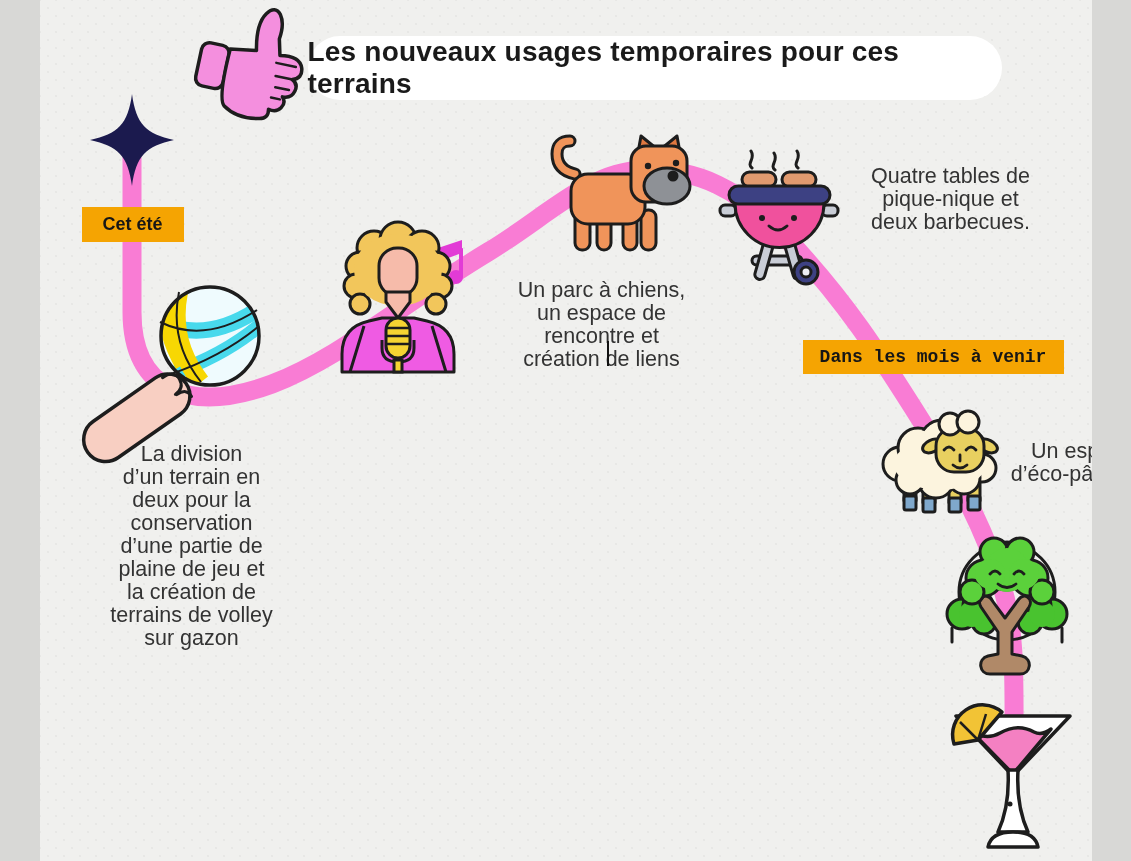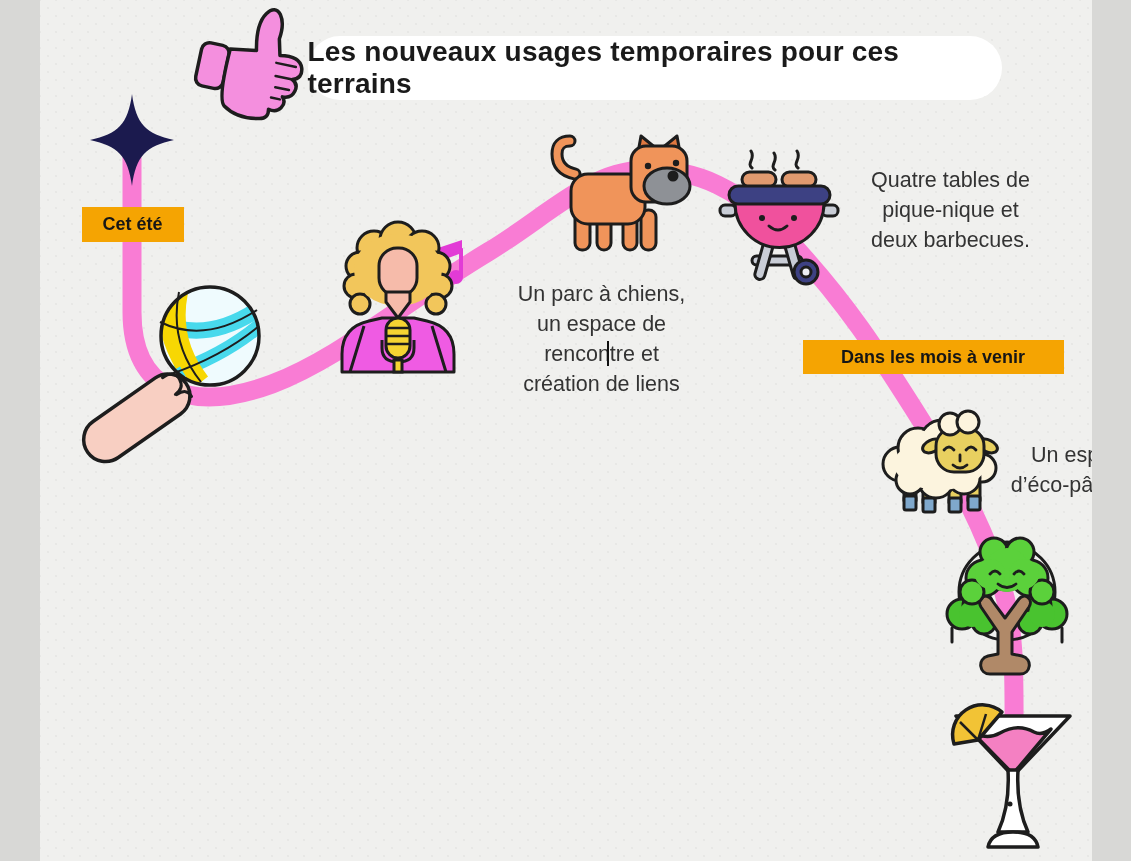--- a/index.html
+++ b/index.html
@@ -24,23 +24,23 @@
   }
   .title-pill span {
     font-size:28px; font-weight:bold; color:#1a1a1a; letter-spacing:.2px;
   }
   .phase-label {
     background:#f5a402; color:#161616; font-weight:bold; font-size:18px;
     display:flex; align-items:center; justify-content:center;
     padding:4px 10px; white-space:nowrap;
   }
   .phase-summer { left:42px; top:207px; width:102px; height:35px; }
-  .phase-months { left:763px; top:340px; width:261px; height:34px; }
+  .phase-months { left:763px; top:340px; width:261px; height:34px;font-family:Liberation Mono, monospace; }
   .body-text {
-    font-size:21.5px; line-height:30px; color:#333333;
+    font-size:21.5px; line-height:23px; color:#333333;
     text-align:center; white-space:pre-line;
   }
   .t-volleyball { left:32px;  top:443px; width:240px; }
   .t-stage      { left:236px; top:371px; width:240px; }
   .t-dog        { left:442px; top:279px; width:240px; }
   .t-bbq        { left:791px; top:165px; width:240px; }
   .t-sheep      { left:923px; top:440px; width:240px; }
   .t-biodiv     { left:576px; top:537px; width:320px; }
   .t-culture    { left:549px; top:754px; width:360px; }
   .text-cursor { left:567px; top:341px; width:2px; height:25px; background:#111; }
@@ -261,20 +261,29 @@
       <path d="M10 16 h114 L67 76 z" fill="#FFFFFF"></path>
       <path d="M22 28 q16 14 32 5 q18 -10 34 -1 q8 4 17 -3 L67 74 z" fill="#F480C2"></path>
       <path d="M62 70 q2 36 -10 62 h30 q-12 -26 -10 -62 z" fill="#FFFFFF"></path>
       <path d="M42 147 q3 -15 25 -15 t25 15 z" fill="#FFFFFF"></path>
       <path d="M8 44 A30 30 0 0 1 56 12 L32 40 z" fill="#F2C335"></path>
       <path d="M32 40 L14 22 M32 40 L40 14" stroke-width="2.5" fill="none"></path>
     </g>
     <circle cx="64" cy="104" r="2.5" fill="#1d1d1d"></circle>
   </svg>
 
+  <div class="abs body-text t-volleyball">La division
+d’un terrain en
+deux pour la
+conservation
+d’une partie de
+plaine de jeu et
+la création de
+terrains de volley
+sur gazon</div>
   <div class="abs body-text t-dog">Un parc à chiens,
 un espace de
 rencontre et
 création de liens</div>
   <div class="abs body-text t-bbq">Quatre tables de
 pique-nique et
 deux barbecues.</div>
   <div class="abs body-text t-sheep">Un espace
 d’éco-pâturage</div>
 

